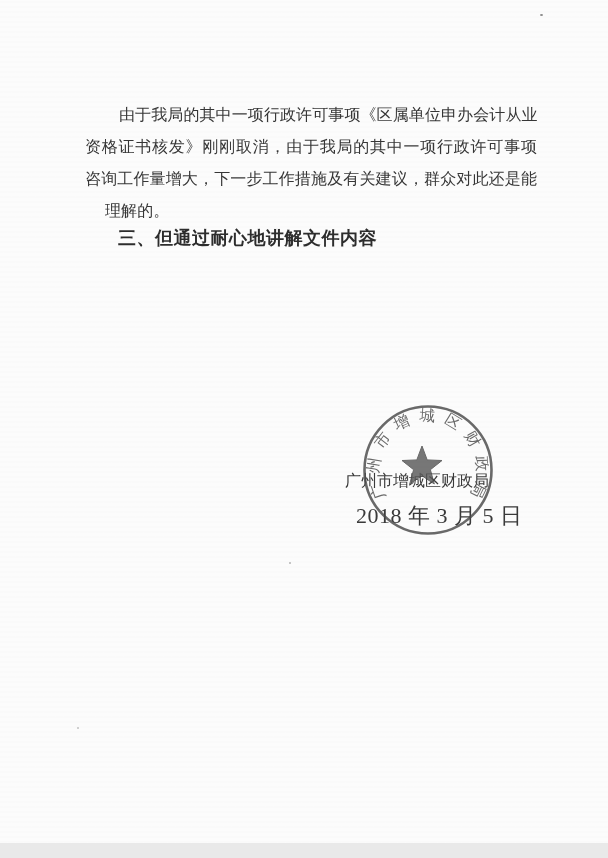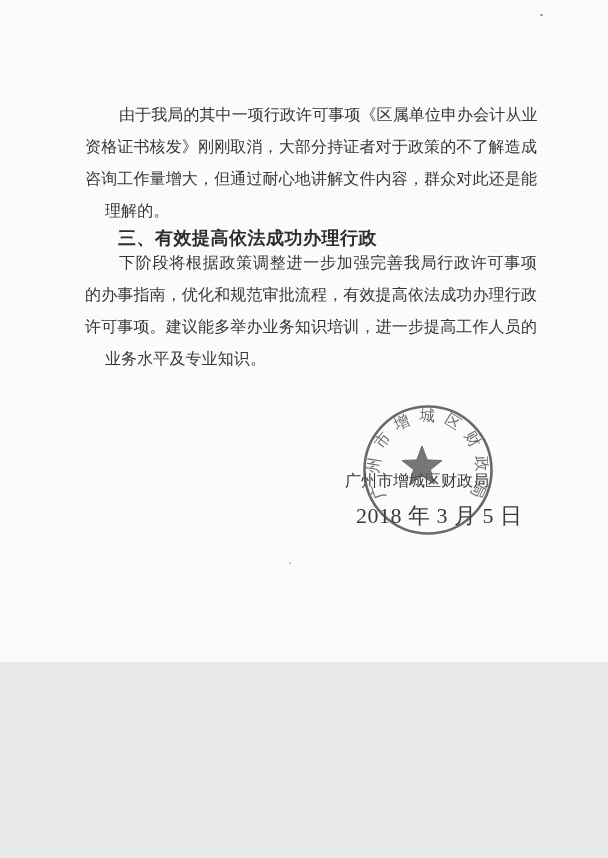--- a/index.html
+++ b/index.html
@@ -1,18 +1,18 @@
 <!DOCTYPE html>
 <html><head>
 <meta charset="utf-8">
 <style>
   html,body{margin:0;padding:0;background:#e9e9e9;}
   .page{
     position:relative;
-    width:608px;height:662px;
+    width:608px;height:843px;
     margin:0 auto;
     background:#fcfcfc;
     background-image:repeating-linear-gradient(0deg, rgba(0,0,0,0.006) 0 2px, rgba(0,0,0,0) 2px 5px);
     overflow:hidden;
     font-family:"Liberation Serif", serif;
     color:#333;
   }
   .bodyblock{position:absolute;left:85px;width:452px;}
   .para{font-size:16px;color:#363636;letter-spacing:0.1px;}
   .line{
@@ -48,33 +48,27 @@
   .speck2{left:289px;top:562px;width:2px;height:2px;background:#b5b5b5;}
   .speck3{left:77px;top:727px;width:2px;height:2px;background:#c2c2c2;}
 </style>
 </head>
 <body>
 
 <div class="page">
 
   <div class="bodyblock para" style="top:99px;">
     <div class="line first">由于我局的其中一项行政许可事项《区属单位申办会计从业</div>
-    <div class="line">资格证书核发》刚刚取消，大部分持证者对于政策的不了解造成</div>
-    <div class="line">咨询工作量增大，但通过耐心地讲解文件内容，群众对此还是能</div>
+    <div class="line">资格证书核发》刚刚取消，由于我局的其中一项行政许可事项</div>
+    <div class="line">咨询工作量增大，下一步工作措施及有关建议，群众对此还是能</div>
     <div class="line last">理解的。</div>
   </div>
 
-  <div class="heading">三、有效提高依法成功办理行政</div>
+  <div class="heading">三、但通过耐心地讲解文件内容</div>
 
-  <div class="bodyblock para" style="top:247px;">
-    <div class="line first">下阶段将根据政策调整进一步加强完善我局行政许可事项</div>
-    <div class="line">的办事指南，优化和规范审批流程，有效提高依法成功办理行政</div>
-    <div class="line">许可事项。建议能多举办业务知识培训，进一步提高工作人员的</div>
-    <div class="line last">业务水平及专业知识。</div>
-  </div>
 
   <div class="signature">广州市增城区财政局</div>
   <div class="dateline">2018 年 3 月 5 日</div>
 
   <svg class="seal" viewBox="0 0 136 136" aria-hidden="true">
     <defs>
       <path id="sealArc" d="M 27.9 96.1 A 49 49 0 1 1 108.1 96.1" fill="none"></path>
     </defs>
     <circle cx="68" cy="68" r="63.5" fill="none" stroke="#4a4a4a" stroke-width="2.6"></circle>
     <path d="M62,44 L67.2,57.9 L82,58.5 L70.4,67.7 L74.3,82 L62,73.8 L49.7,82 L53.6,67.7 L42,58.5 L56.8,57.9 Z" fill="#5a5a5a" stroke="#474747" stroke-width="1"></path>

